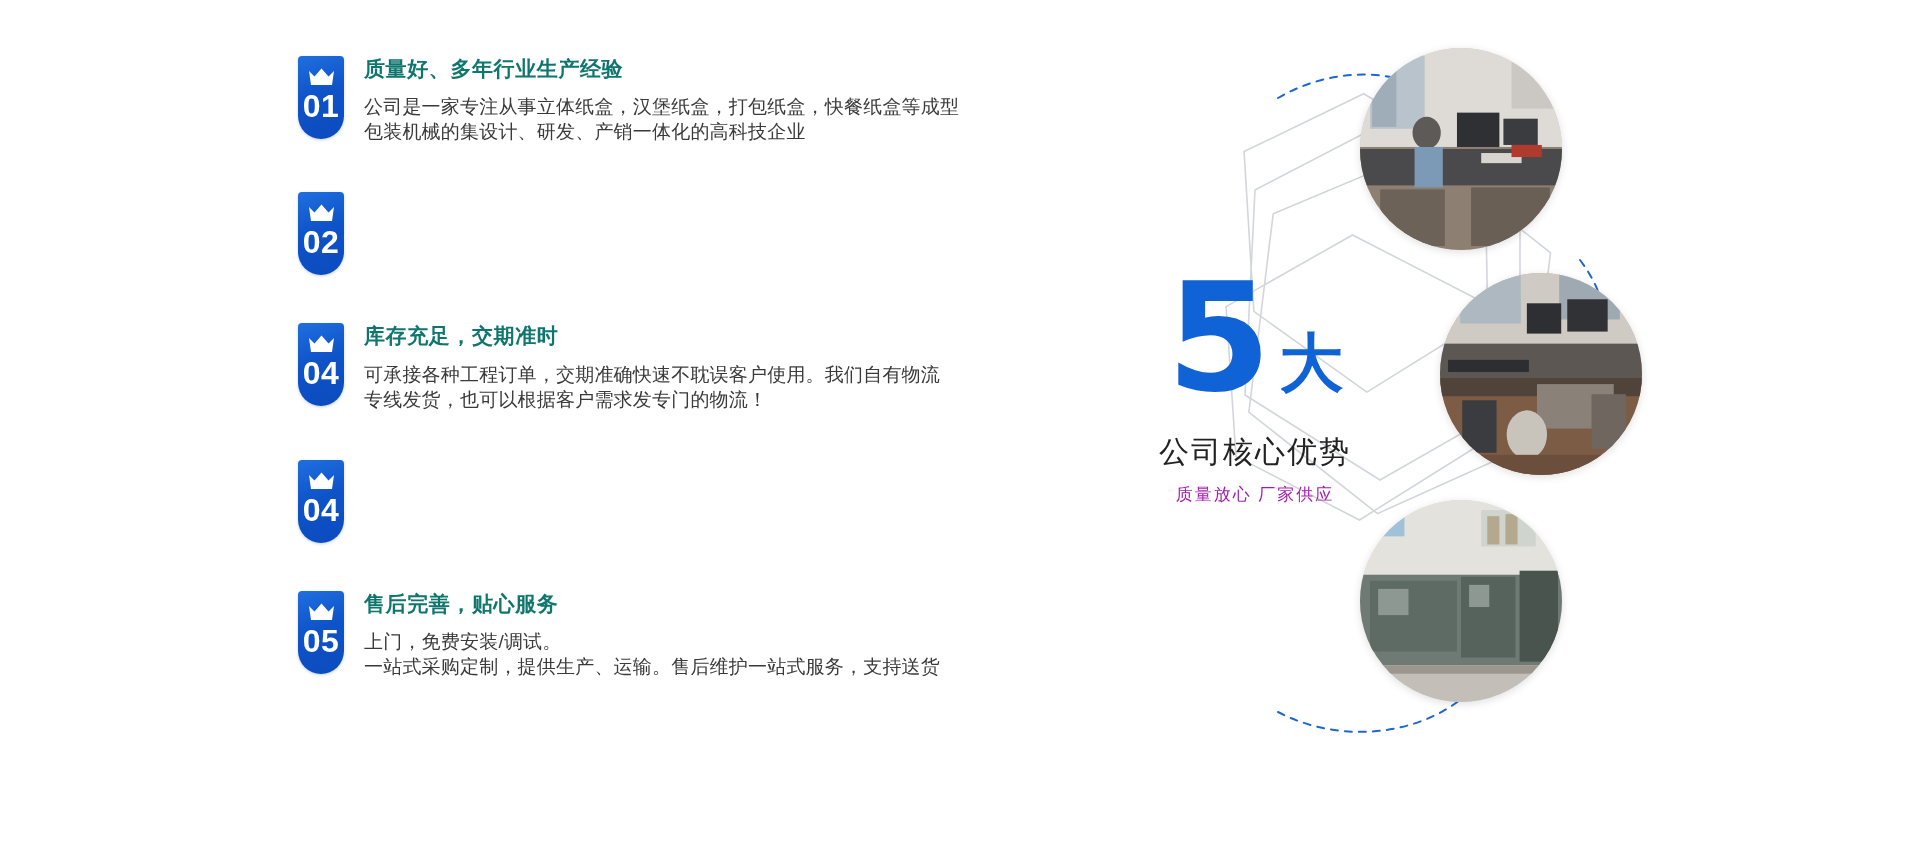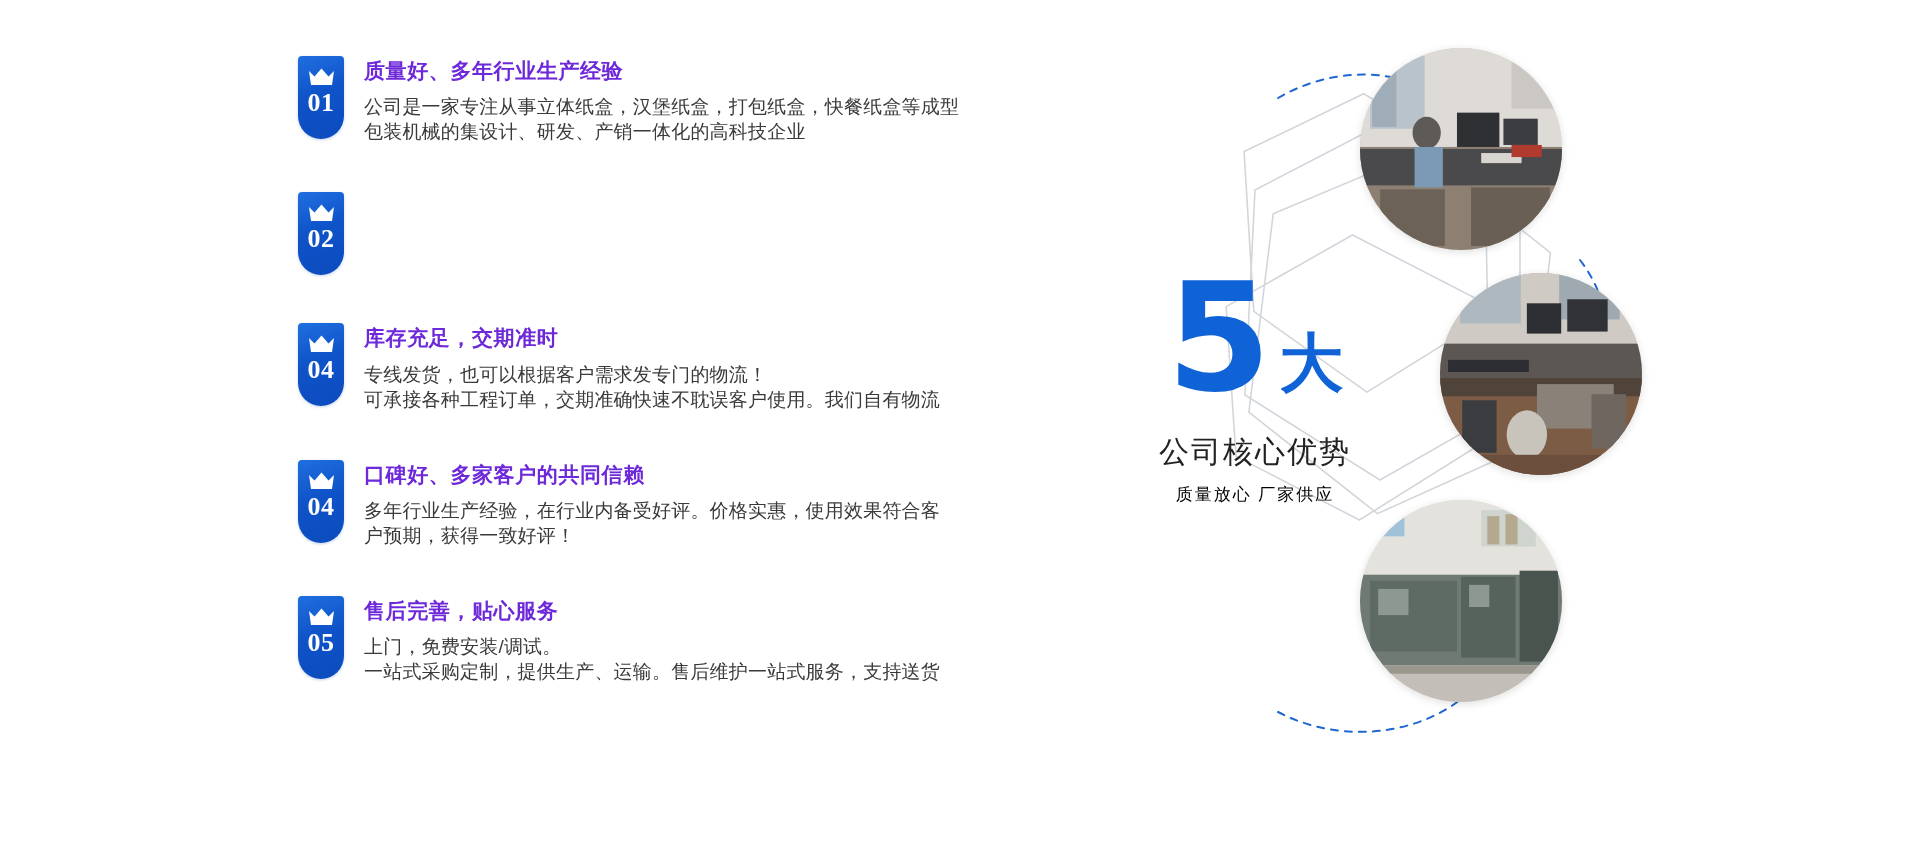--- a/index.html
+++ b/index.html
@@ -40,36 +40,37 @@
     padding-top:11px;
     box-sizing:border-box;
   }
   .badge .crown{
     width:27px;height:19px;
     display:block;
   }
   .badge .num{
     margin-top:4px;
     color:#ffffff;
-    font-size:26px;
+    font-size:32px;
     font-weight:bold;
     letter-spacing:.5px;
     line-height:1;
-    font-family:Liberation Serif, serif;
+    font-family:Liberation Sans, sans-serif;
   }
 
   .ftext{padding-top:2px;}
   .ftitle{
-    color:#6d28d9;
+    color:#0f766e;
     font-size:21px;
     font-weight:bold;
     letter-spacing:.6px;
     line-height:1.25;
     margin:0 0 10px 0;
     white-space:nowrap;
+    font-family:Liberation Mono, monospace;
   }
   .fline{
     color:#3a3a3a;
     font-size:19px;
     line-height:25px;
     letter-spacing:.2px;
     white-space:nowrap;
   }
 
   
@@ -120,21 +121,21 @@
     color:#222222;
     font-size:30px;
     font-weight:normal;
     letter-spacing:2px;
   }
   .tagline{
     position:absolute;
     left:130px;top:483px;
     width:330px;
     text-align:center;
-    color:#000000;
+    color:#a21caf;
     font-size:17px;
     letter-spacing:2px;
   }
 
   
   .photo{
     position:absolute;
     border-radius:50%;
     overflow:hidden;
     box-shadow:0 2px 8px rgba(0,0,0,.13);
@@ -177,36 +178,31 @@
 
     <div class="feature">
       <div class="badge">
         <svg class="crown" viewBox="0 0 27 19">
           <path d="M1 4 L6.5 9.5 L13.5 1.5 L20.5 9.5 L26 4 L24 18 L3 18 Z" fill="#ffffff"></path>
         </svg>
         <span class="num">04</span>
       </div>
       <div class="ftext">
         <div class="ftitle">库存充足，交期准时</div>
+        <div class="fline">可承接各种工程订单，交期准确快速不耽误客户使用。我们自有物流</div>
         <div class="fline">专线发货，也可以根据客户需求发专门的物流！</div>
-        <div class="fline">可承接各种工程订单，交期准确快速不耽误客户使用。我们自有物流</div>
       </div>
     </div>
 
     <div class="feature">
       <div class="badge">
         <svg class="crown" viewBox="0 0 27 19">
           <path d="M1 4 L6.5 9.5 L13.5 1.5 L20.5 9.5 L26 4 L24 18 L3 18 Z" fill="#ffffff"></path>
         </svg>
         <span class="num">04</span>
-      </div>
-      <div class="ftext">
-        <div class="ftitle">口碑好、多家客户的共同信赖</div>
-        <div class="fline">多年行业生产经验，在行业内备受好评。价格实惠，使用效果符合客</div>
-        <div class="fline">户预期，获得一致好评！</div>
       </div>
     </div>
 
     <div class="feature">
       <div class="badge">
         <svg class="crown" viewBox="0 0 27 19">
           <path d="M1 4 L6.5 9.5 L13.5 1.5 L20.5 9.5 L26 4 L24 18 L3 18 Z" fill="#ffffff"></path>
         </svg>
         <span class="num">05</span>
       </div>

